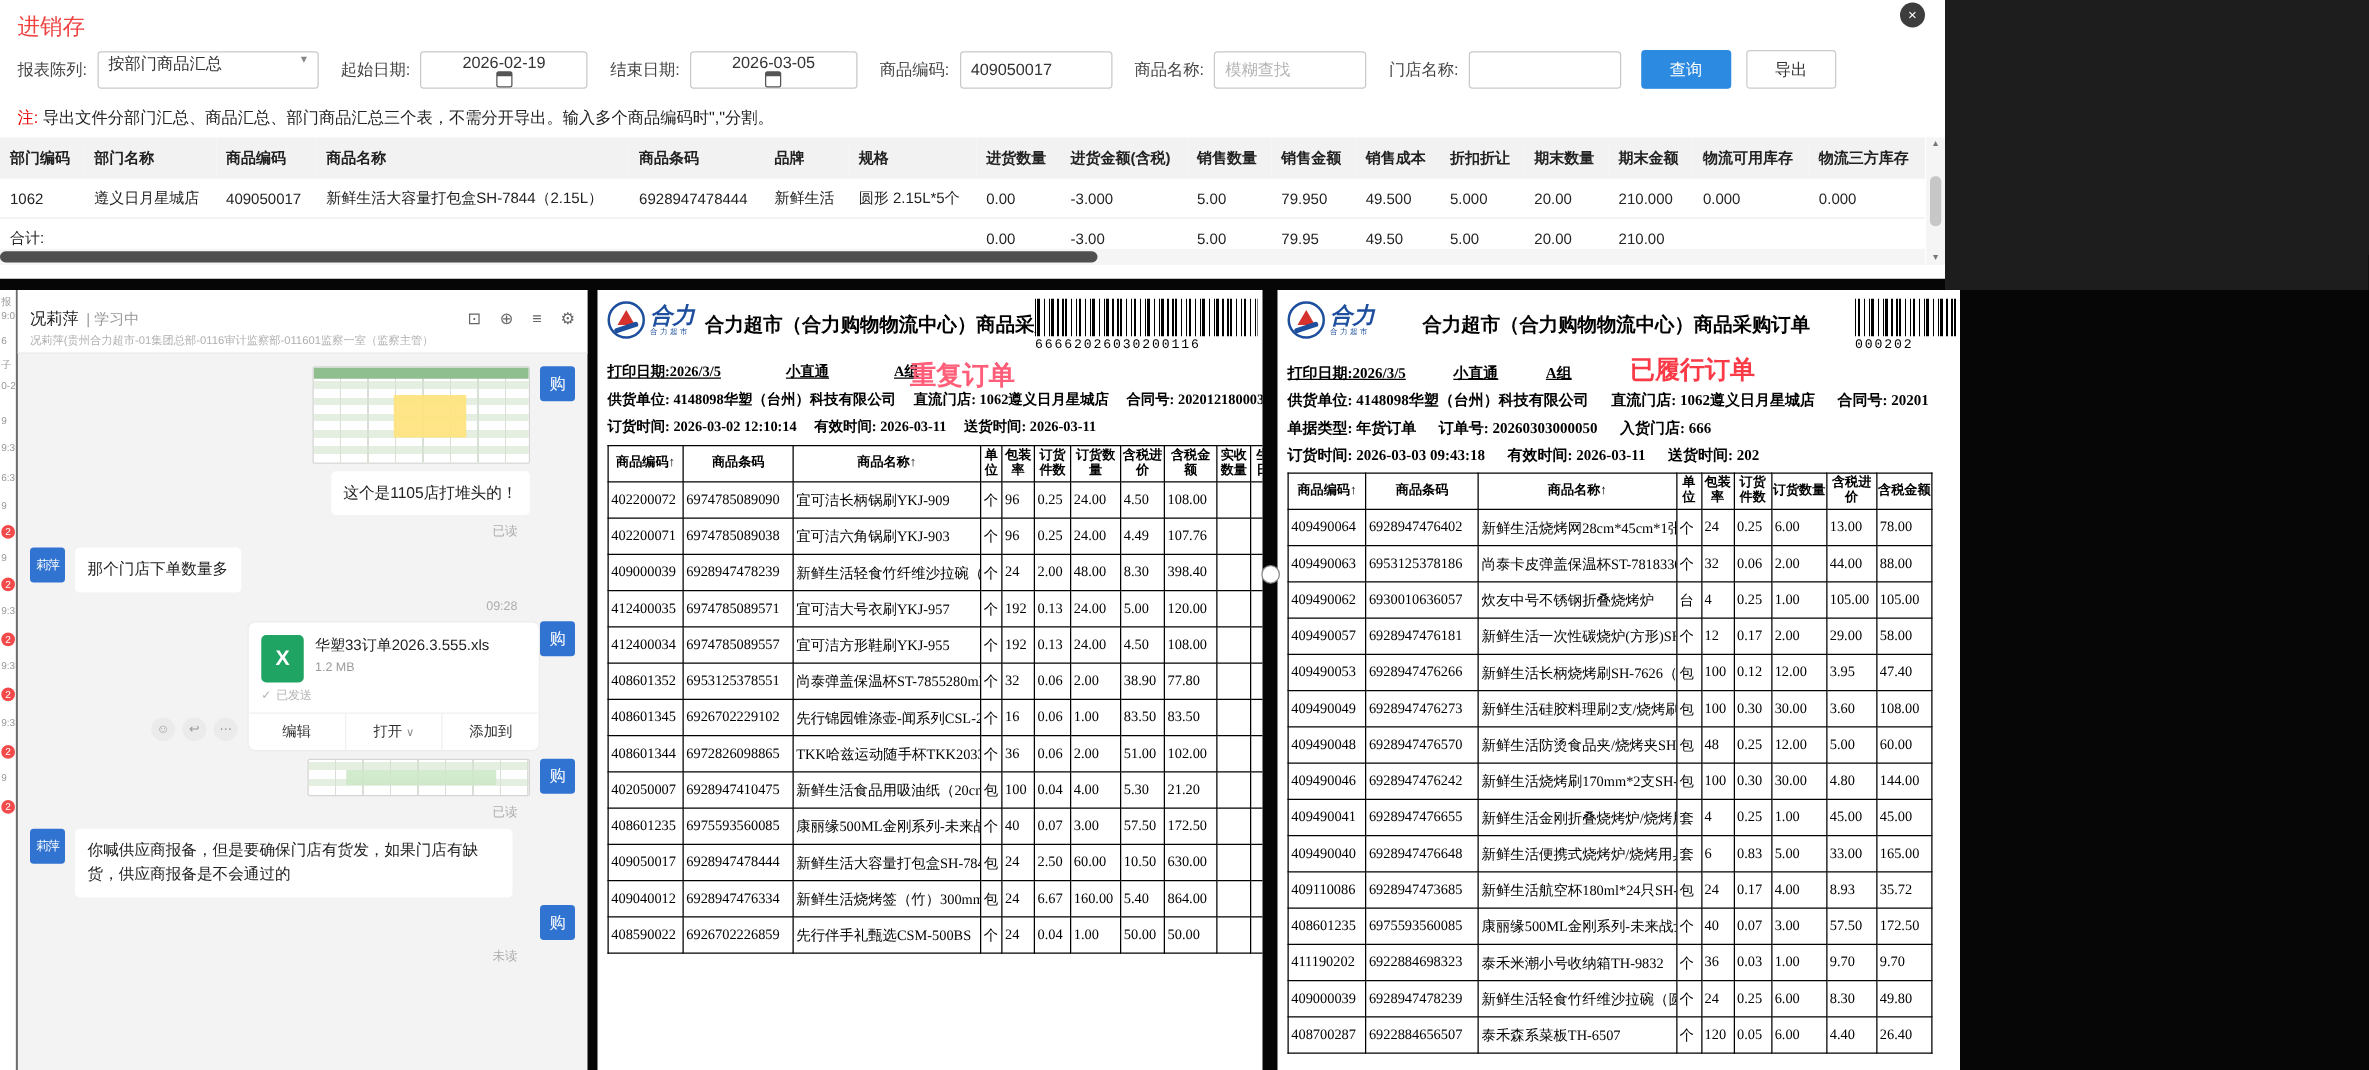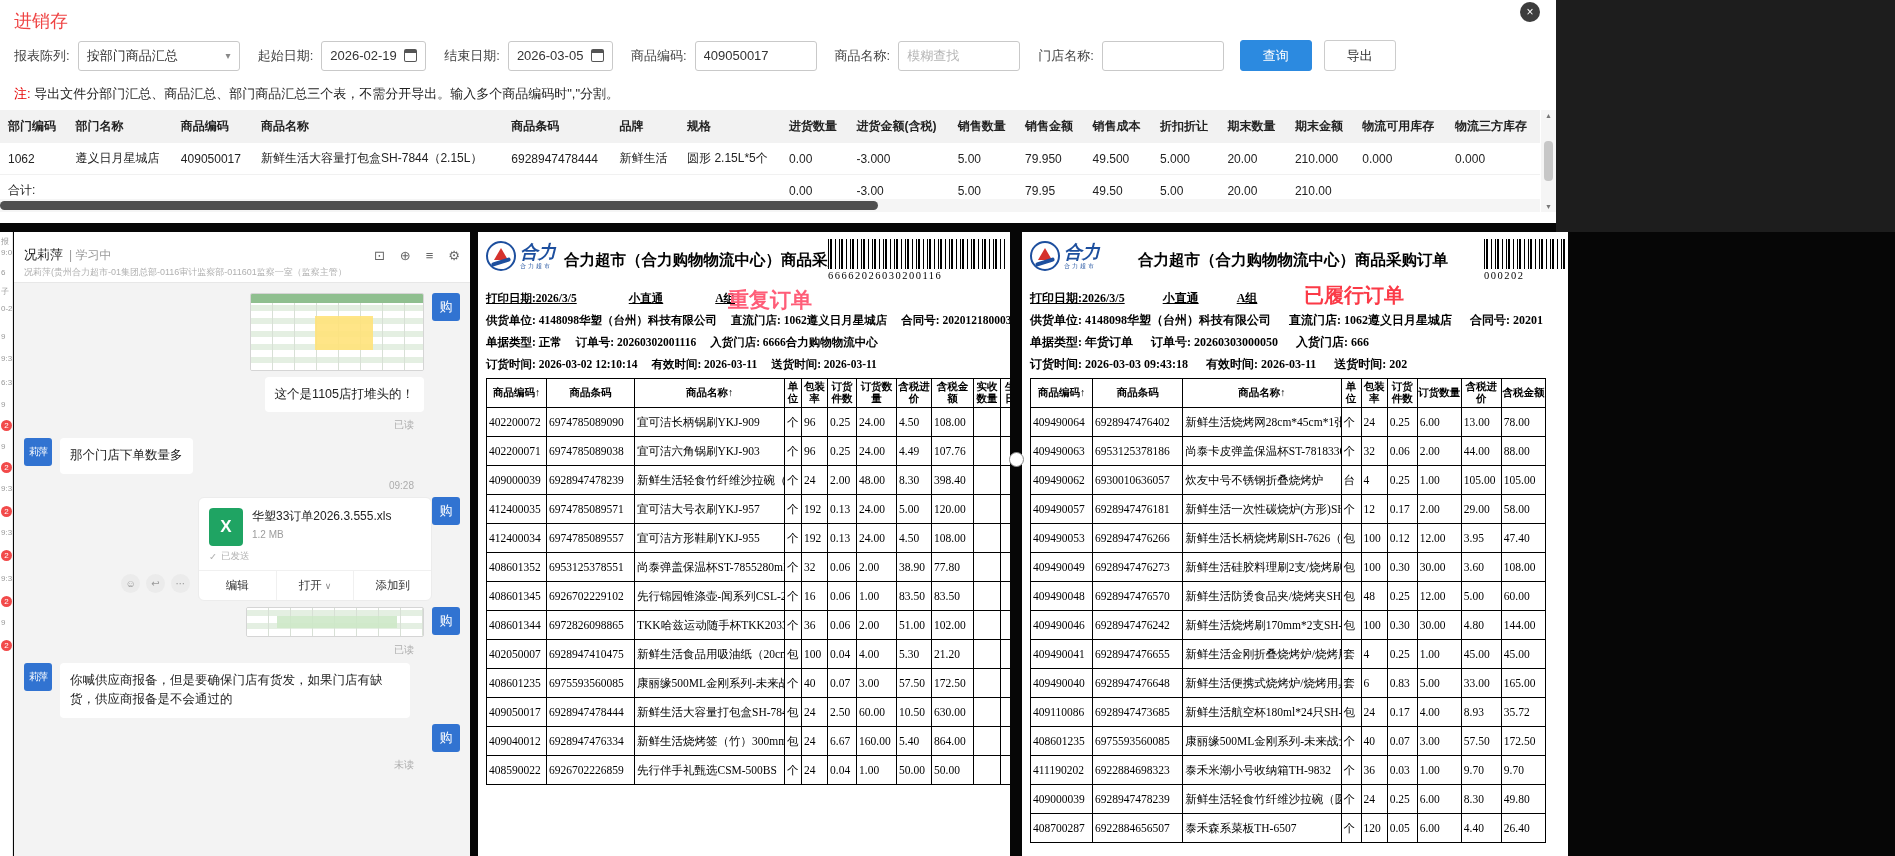--- a/index.html
+++ b/index.html
@@ -8,23 +8,23 @@
 .dark-top{position:absolute;left:1556px;top:0;width:339px;height:232px;background:#1d1d1d;}
 
 
 .modal{position:absolute;left:0;top:0;width:1556px;height:223px;background:#fff;}
 .modal-title{position:absolute;left:14px;top:9px;font-size:18px;color:#ef4444;}
 .close-btn{position:absolute;left:1520px;top:2px;width:20px;height:20px;border-radius:50%;background:#3d3d3d;color:#fff;font-size:12px;line-height:20px;text-align:center;border:none;cursor:pointer;}
 .filters{position:absolute;left:14px;top:40px;display:flex;align-items:center;font-size:13px;color:#444;white-space:nowrap;}
 .filters .lbl{margin:0 8px 0 18px;}
 .filters .lbl.first{margin-left:0;}
 .ctrl{height:30px;border:1px solid #c9c9c9;border-radius:3px;background:#fff;font-size:13px;color:#333;}
-.selectbox{width:162px;display:flex;align-items:center;justify-content:space-between;padding:0 8px;cursor:pointer;}
+.selectbox{width:177px;display:flex;justify-content:space-between;padding:0 8px;cursor:pointer;}
 .sel-caret{color:#888;font-size:10px;}
-.datebox{width:105px;display:flex;align-items:center;justify-content:space-between;padding:0 8px;cursor:pointer;}
+.datebox{width:134px;display:flex;align-items:center;justify-content:space-between;padding:0 8px;cursor:pointer;flex-direction:column;}
 .cal-icon{width:13px;height:13px;border:1px solid #555;border-top:4px solid #555;border-radius:2px;}
 input.ctrl{width:122px;padding:0 8px;outline:none;}
 input.ctrl::placeholder{color:#b5b5b5;}
 .btn{height:31px;padding:0 22px;border:1px solid #ccc;border-radius:3px;background:#fff;font-size:13px;color:#333;cursor:pointer;}
 .btn.primary{background:#2c8ae0;border-color:#2c8ae0;color:#fff;margin-left:16px;margin-right:12px;}
 .note{position:absolute;left:14px;top:85px;font-size:13px;color:#222;}
 .note .red{color:#e60000;}
 .report-table{position:absolute;left:0;top:110px;width:1540px;border-collapse:collapse;font-size:12px;color:#222;white-space:nowrap;}
 .report-table th{background:#f2f2f2;font-weight:bold;text-align:left;padding:8px 8px;}
 .report-table td{padding:7px 8px;border-bottom:1px solid #f1f1f1;}
@@ -92,21 +92,21 @@
 .logo-txt{display:flex;flex-direction:column;line-height:1;}
 .logo-cn{font-size:18px;font-weight:bold;color:#1d4f9e;font-style:italic;}
 .logo-sub{font-size:6px;color:#1d4f9e;margin-top:2px;letter-spacing:2px;}
 .doc-title{position:absolute;left:78px;top:13px;font-size:15.5px;font-weight:bold;white-space:nowrap;}
 .order-right .doc-title{left:108px;}
 .barcode-wrap{position:absolute;right:4px;top:2px;}
 .order-right .barcode-wrap{right:0;}
 .barcode{height:30px;background:repeating-linear-gradient(90deg,#000 0 1px,#fff 1px 2px,#000 2px 4px,#fff 4px 7px,#000 7px 8px,#fff 8px 11px);}
 .order-left .barcode{width:178px;}
 .order-right .barcode{width:84px;}
-.barcode-num{font-size:10.5px;letter-spacing:1.5px;margin-top:1px;font-family:Liberation Serif, serif;}
+.barcode-num{font-size:10.5px;letter-spacing:1.5px;margin-top:1px;font-family:Liberation Mono, monospace;}
 .stamp{position:absolute;font-weight:bold;white-space:nowrap;z-index:3;}
 .order-left .stamp{left:250px;top:54px;font-size:21px;color:#ff5d78;}
 .order-right .stamp{left:282px;top:50px;font-size:20px;color:#fb3a47;}
 .doc-meta{margin-top:2px;font-size:11.5px;font-weight:bold;}
 .order-right .doc-meta{font-size:12px;}
 .meta-row{display:flex;line-height:22px;white-space:nowrap;}
 .meta-row span{margin-right:14px;}
 .order-right .meta-row span{margin-right:18px;}
 .meta-row.first span{margin-right:52px;text-decoration:underline;}
 .order-right .meta-row.first span{margin-right:38px;}
@@ -367,25 +367,20 @@
         <span>打印日期:2026/3/5</span>
         <span>小直通</span>
         <span>A组</span>
       </div>
       <div class="meta-row">
         <span>供货单位: 4148098华塑（台州）科技有限公司</span>
         <span>直流门店: 1062遵义日月星城店</span>
         <span>合同号: 202012180003</span>
       </div>
       <div class="meta-row">
-        <span>单据类型: 正常</span>
-        <span>订单号: 20260302001116</span>
-        <span>入货门店: 6666合力购物物流中心</span>
-      </div>
-      <div class="meta-row">
         <span>订货时间: 2026-03-02   12:10:14</span>
         <span>有效时间: 2026-03-11</span>
         <span>送货时间: 2026-03-11</span>
       </div>
     </div>
     <table class="doc-table">
       <colgroup>
         <col style="width:60px">
           <col style="width:88px">
           <col style="width:150px">

